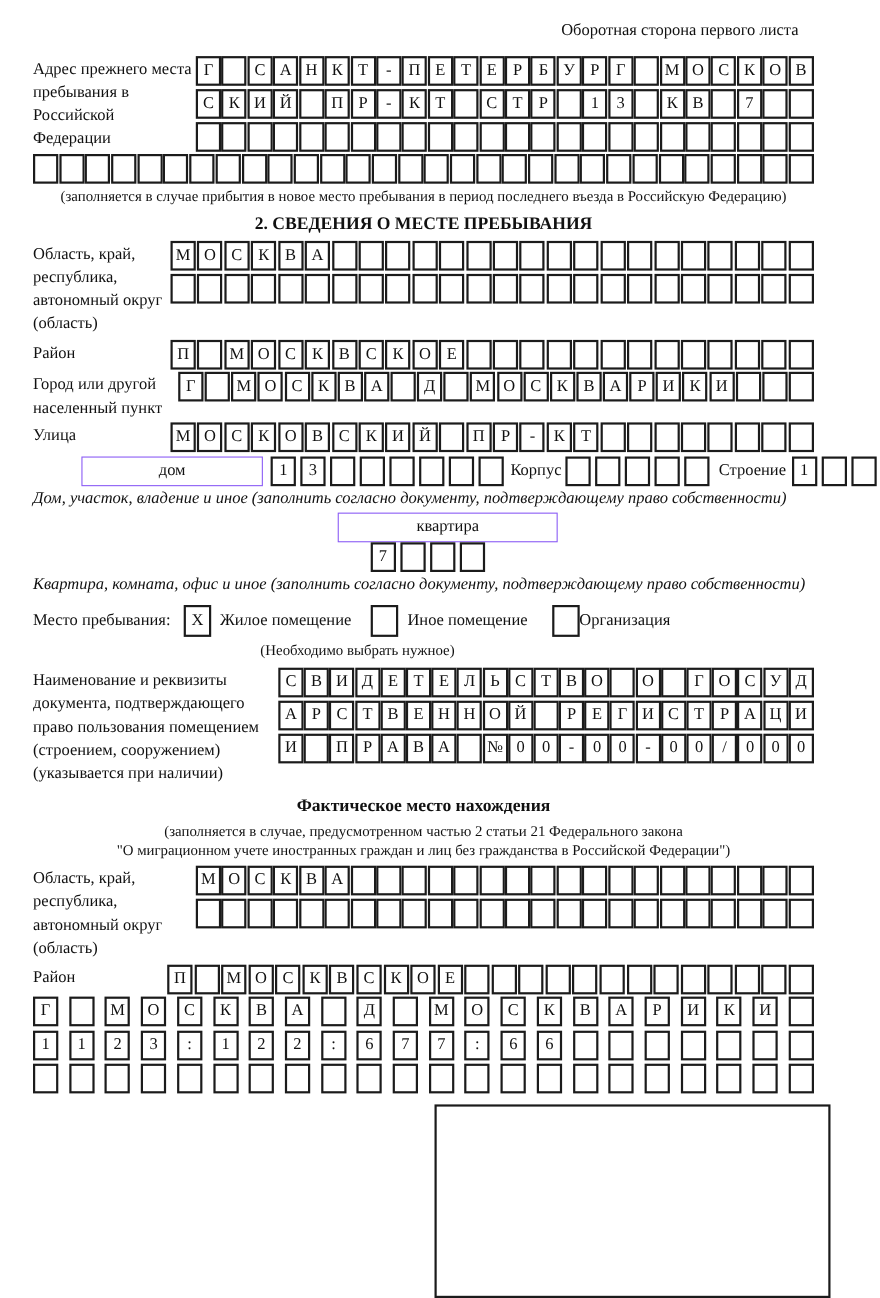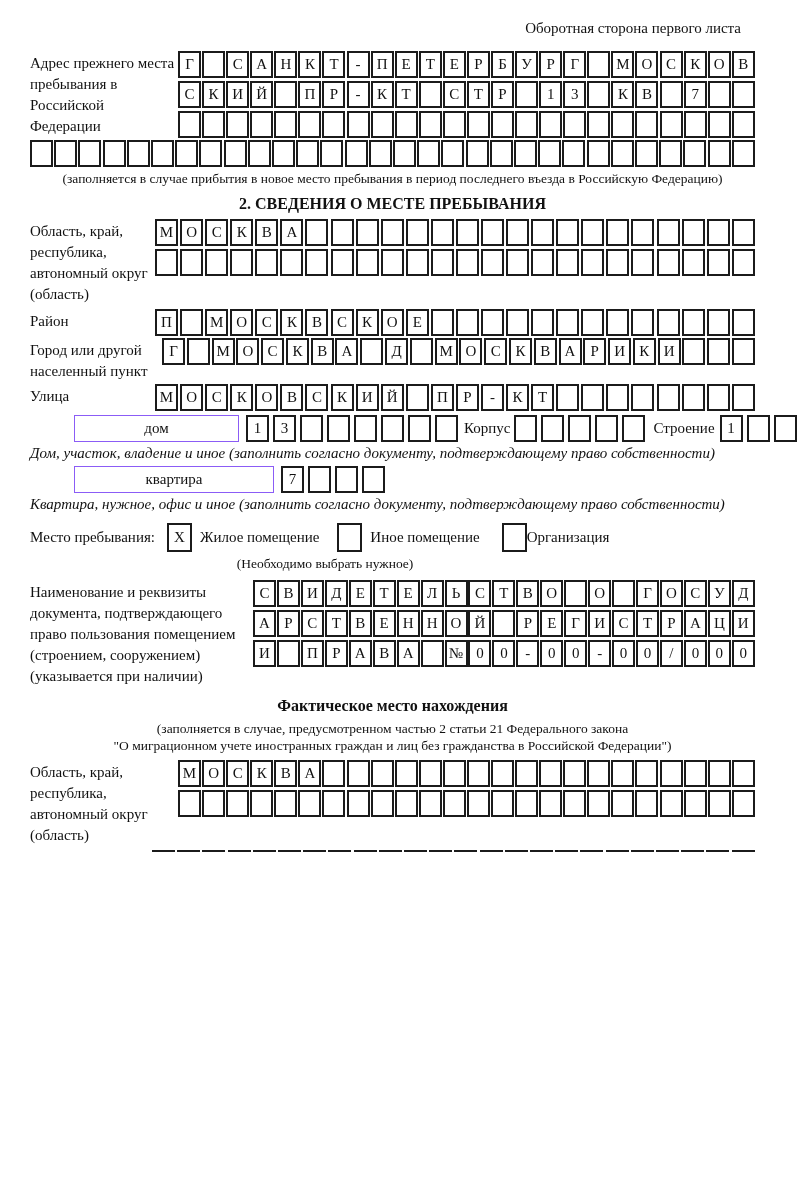--- a/index.html
+++ b/index.html
@@ -1,20 +1,20 @@
 <!DOCTYPE html>
 <html><head>
 <meta charset="utf-8">
 <style>
   html,body{margin:0;padding:0;background:#fff;}
   .page{
     position:relative;
-    width:800px;height:852px;
+    width:800px;height:1180px;
     box-sizing:border-box;
-    padding:20px 45px 10px 30px;
+    padding:20px 60px 10px 30px;
     font-family:"Liberation Serif","DejaVu Serif",serif;
     color:#111;
     overflow:hidden;
     background:#fff;
   }
   .note{text-align:right;font-size:15px;padding-right:14px;}
   .row{display:flex;align-items:flex-start;}
   .lbl{font-size:15px;line-height:21px;flex-shrink:0;padding-top:2px;}
   .lw148{width:148px;} .lw125{width:125px;} .lw132{width:132px;}
   .lw223{width:223px;} .lw198{width:198px;} .lw122{width:122px;}
@@ -348,30 +348,30 @@
     <div class="inline-lbl" style="margin-left:8px;margin-right:5px;">Строение</div>
     <div class="grid fixed">
         <span class="cell">1</span>
         <span class="cell"></span>
         <span class="cell"></span>
         <span class="cell"></span>
       </div>
   </div>
   <div class="hint-left">Дом, участок, владение и иное (заполнить согласно документу, подтверждающему право собственности)</div>
 
-  <div class="row mt4" style="align-items:center;">
+  <div class="row mt4" style="align-items:center;flex-direction:column;">
     <div class="namedbox" style="width:198px;">квартира</div>
     <div class="grid fixed" style="margin-left:7px;">
         <span class="cell">7</span>
         <span class="cell"></span>
         <span class="cell"></span>
         <span class="cell"></span>
       </div>
   </div>
-  <div class="hint-left">Квартира, нужное, офис и иное (заполнить согласно документу, подтверждающему право собственности)</div>
+  <div class="hint-left">Квартира, комната, офис и иное (заполнить согласно документу, подтверждающему право собственности)</div>
 
   <div class="chkrow">
     <span>Место пребывания:</span>
     <span class="chk" style="margin-left:12px;">X</span>
     <span style="margin-left:8px;">Жилое помещение</span>
     <span class="chk" style="margin-left:18px;"></span>
     <span style="margin-left:8px;">Иное помещение</span>
     <span class="chk" style="margin-left:22px;"></span>
     <span style="">Организация</span>
   </div>

